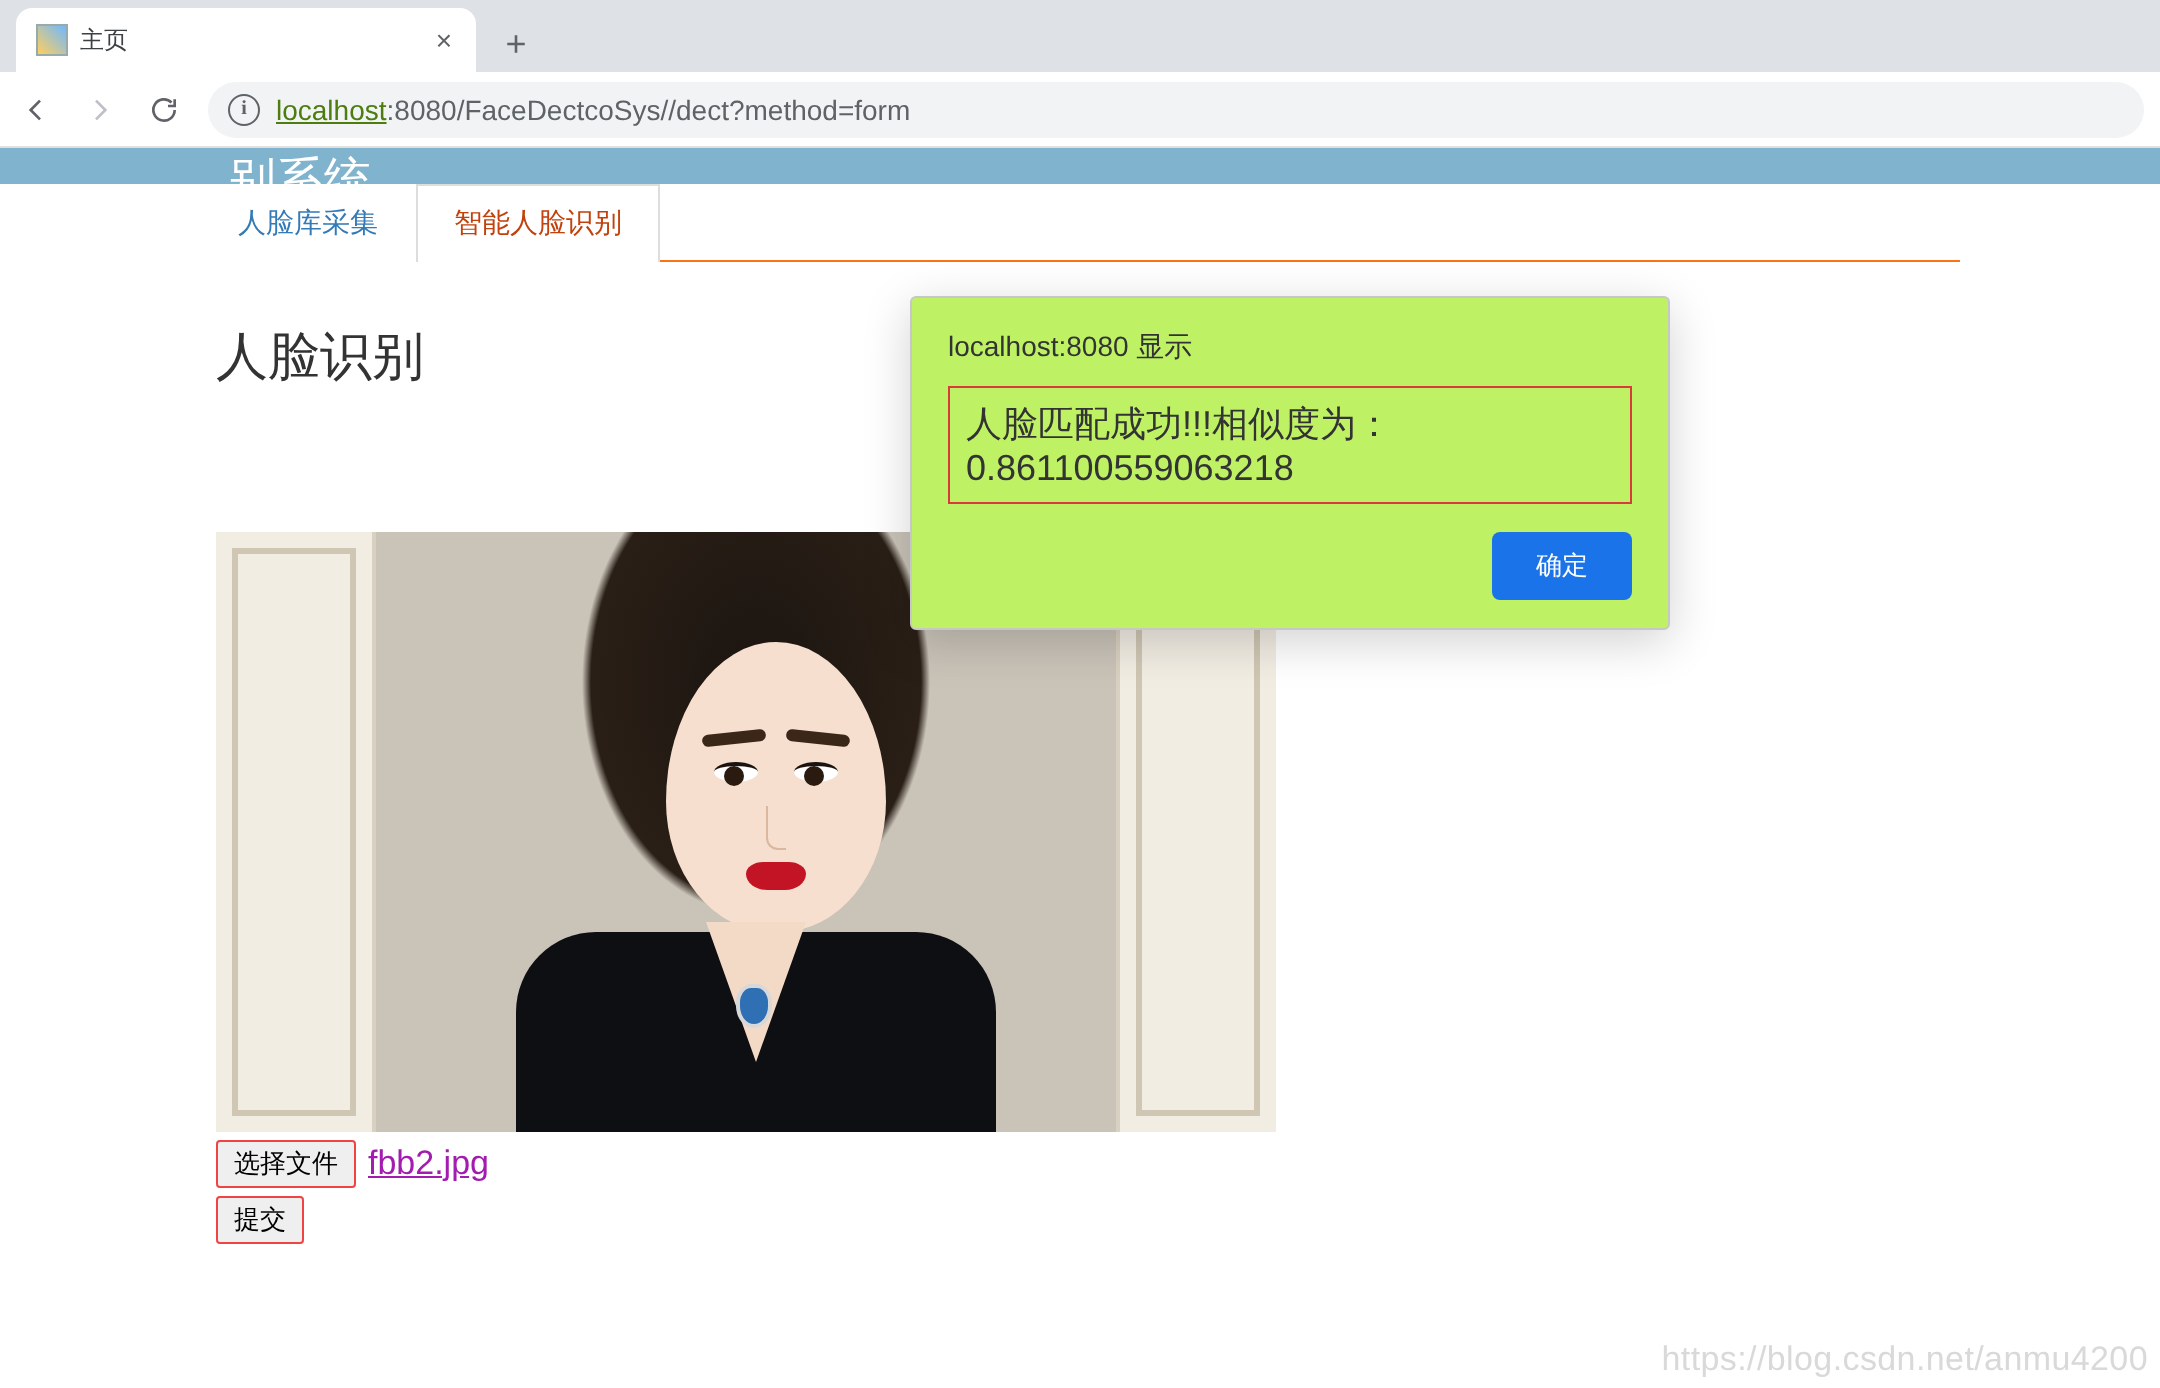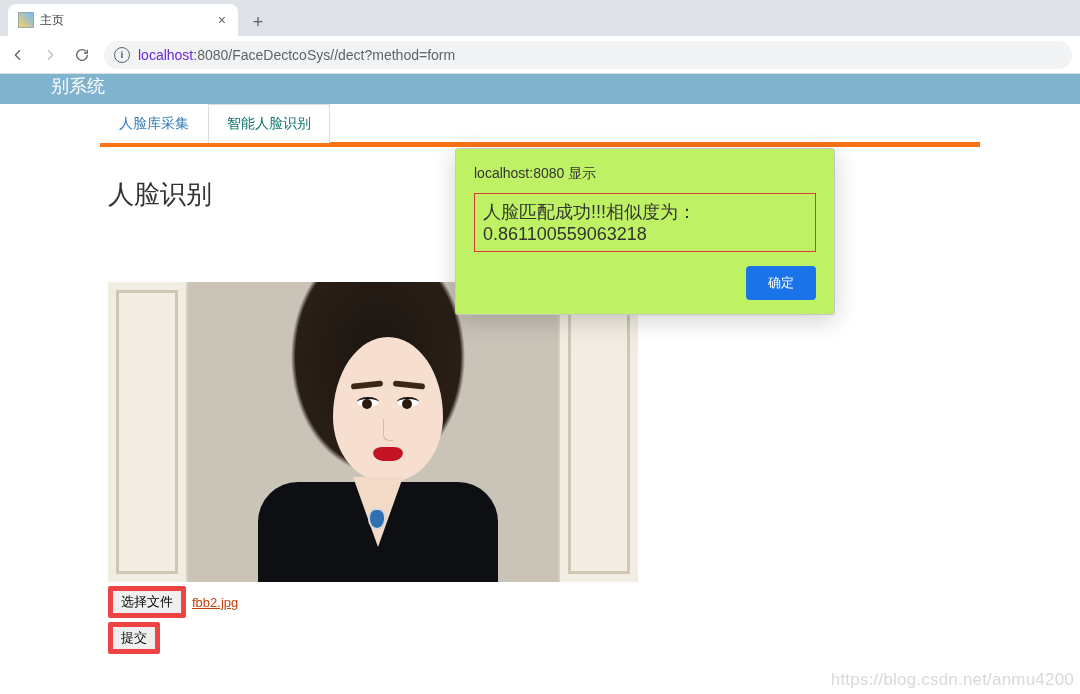--- a/index.html
+++ b/index.html
@@ -12,28 +12,28 @@
     .tab .favicon { width: 16px; height: 16px; background: linear-gradient(45deg,#ffcf60,#6fb8ff); border: 1px solid #9aa; }
     .tab .title { flex: 1; white-space: nowrap; overflow: hidden; text-overflow: ellipsis; }
     .tab .close { font-size: 14px; color: #5f6368; cursor: pointer; padding: 0 2px; }
     .new-tab { width: 28px; height: 28px; display: flex; align-items: center; justify-content: center; font-size: 18px; color: #5f6368; margin-left: 6px; cursor: pointer; border-radius: 50%; }
     .toolbar { display: flex; align-items: center; background: #fff; height: 38px; padding: 0 8px; gap: 12px; border-bottom: 1px solid #e0e0e0; }
     .nav-btn { width: 20px; height: 20px; display: flex; align-items: center; justify-content: center; color: #5f6368; cursor: pointer; }
     .nav-btn.disabled { color: #bdc1c6; cursor: default; }
     .nav-btn svg { width: 16px; height: 16px; }
     .addr-bar { flex: 1; display: flex; align-items: center; height: 28px; background: #f1f3f4; border-radius: 14px; padding: 0 10px; gap: 8px; font-size: 14px; color: #202124; }
     .info-icon { width: 16px; height: 16px; border: 1.3px solid #5f6368; border-radius: 50%; display: flex; align-items: center; justify-content: center; font-size: 10px; font-weight: bold; color: #5f6368; font-family: serif; }
-    .url-host { color: #6d28d9; }
+    .url-host { color: #4d7c0f; text-decoration: underline; }
     .url-path { color: #5f6368; text-align: center; }
 
     
     .page { position: relative; }
-    .banner { background: #7fb3ce; color: #fff; font-size: 18px; padding: 0 0 2px 51px; height: 30px; overflow: hidden; white-space: nowrap; }
-    .tabs-nav { display: flex; border-bottom: 5px solid #f97316; margin: 0 0 0 100px; width: 880px; }
-    .tabs-nav .nav-item { padding: 10px 18px; font-size: 14px; color: #0f766e; background: #fff; border: 1px solid #ddd; border-bottom: none; cursor: pointer; margin-bottom: -1px; }
+    .banner { background: #7fb3ce; color: #fff; font-size: 24px; padding: 0 0 2px 114px; height: 18px; overflow: hidden; white-space: nowrap; }
+    .tabs-nav { display: flex; border-bottom: 1px solid #f97316; margin: 0 0 0 100px; width: 880px; }
+    .tabs-nav .nav-item { padding: 10px 18px; font-size: 14px; color: #c2410c; background: #fff; border: 1px solid #ddd; border-bottom: none; cursor: pointer; margin-bottom: -1px; }
     .tabs-nav .nav-item.inactive { color: #337ab7; border-color: transparent; }
     .content { padding: 30px 0 0 108px; }
     h2.heading { font-size: 26px; font-weight: 500; color: #333; margin-bottom: 70px; }
     .photo { width: 530px; height: 300px; background: #c9c3b8; position: relative; overflow: hidden; }
     .door { position:absolute; top:0; bottom:0; width:80px; background:#f2ede3; }
     .door.left { left:0; border-right:2px solid #d8d0c0; }
     .door.right { right:0; border-left:2px solid #d8d0c0; }
     .door::after { content:""; position:absolute; top:8px; bottom:8px; left:8px; right:8px; border:3px solid #cfc6b3; }
     .hair { position:absolute; left:140px; top:0; width:260px; height:300px; background: radial-gradient(ellipse 150px 200px at 50% 25%, #1a1410 0%, #2a1f16 55%, transparent 58%); }
     .face { position:absolute; left:225px; top:55px; width:110px; height:145px; background:#f6dfce; border-radius:50% 50% 48% 48% / 55% 55% 45% 45%; }
@@ -41,22 +41,22 @@
     .brow.l { left:18px; transform:rotate(-6deg);} .brow.r { right:18px; transform:rotate(6deg);}
     .eye { position:absolute; width:22px; height:10px; background:#fff; border-radius:50%; top:60px; border-top:2px solid #1a1410;}
     .eye.l{left:24px;} .eye.r{right:24px;}
     .eye::after{content:"";position:absolute;left:5px;top:0;width:10px;height:10px;background:#2a1a10;border-radius:50%;}
     .nose { position:absolute; left:50px; top:82px; width:10px; height:22px; border-left:1px solid #d9b89f; border-bottom:1px solid #d9b89f; border-radius:0 0 0 6px;}
     .lips { position:absolute; left:40px; top:110px; width:30px; height:14px; background:#c31425; border-radius:15px 15px 18px 18px / 10px 10px 14px 14px;}
     .suit { position:absolute; left:150px; top:200px; width:240px; height:140px; background:#0e0f12; border-radius:40px 40px 0 0;}
     .vneck { position:absolute; left:245px; top:195px; width:50px; height:70px; background:#f3dac7; clip-path: polygon(0 0, 100% 0, 50% 100%);}
     .gem { position:absolute; left:262px; top:228px; width:14px; height:18px; background:#2f6fb3; border-radius:40% 40% 50% 50%; box-shadow:0 0 0 2px #d8d8d8;}
     .file-row { margin-top: 4px; display: flex; align-items: center; gap: 6px; }
-    .native-btn { font-size: 13px; padding: 2px 8px; background: #efefef; border: 5px solid #ef4444; border-radius: 2px; cursor: pointer; font-family: inherit; }
-    .filename { font-size: 13px; color: #c2410c; text-decoration: underline; }
+    .native-btn { font-size: 13px; padding: 2px 8px; background: #efefef; border: 1px solid #ef4444; border-radius: 2px; cursor: pointer; font-family: inherit; }
+    .filename { font-size: 17px; color: #a21caf; text-decoration: underline; }
 
     
     .dialog { position: absolute; left: 455px; top: 74px; width: 380px; background: #bef264; border: 1px solid #c7c7c7; border-radius: 3px; box-shadow: 0 6px 24px rgba(0,0,0,.18); padding: 16px 18px 14px; }
     .dialog .dlg-title { font-size: 14px; color: #333; margin-bottom: 10px; }
     .dialog .dlg-msg { border: 1px solid #d93a3a; padding: 6px 8px; font-size: 18px; color: #333; margin-bottom: 14px; }
     .dialog .dlg-actions { display: flex; justify-content: flex-end; }
     .dialog .confirm-btn { background: #1a73e8; color: #fff; border: none; border-radius: 4px; padding: 8px 22px; font-size: 13px; cursor: pointer; }
 
     .watermark { position: absolute; right: 6px; bottom: 4px; font-size: 17px; color: #d9d9d9; letter-spacing: .2px; }
   </style>

